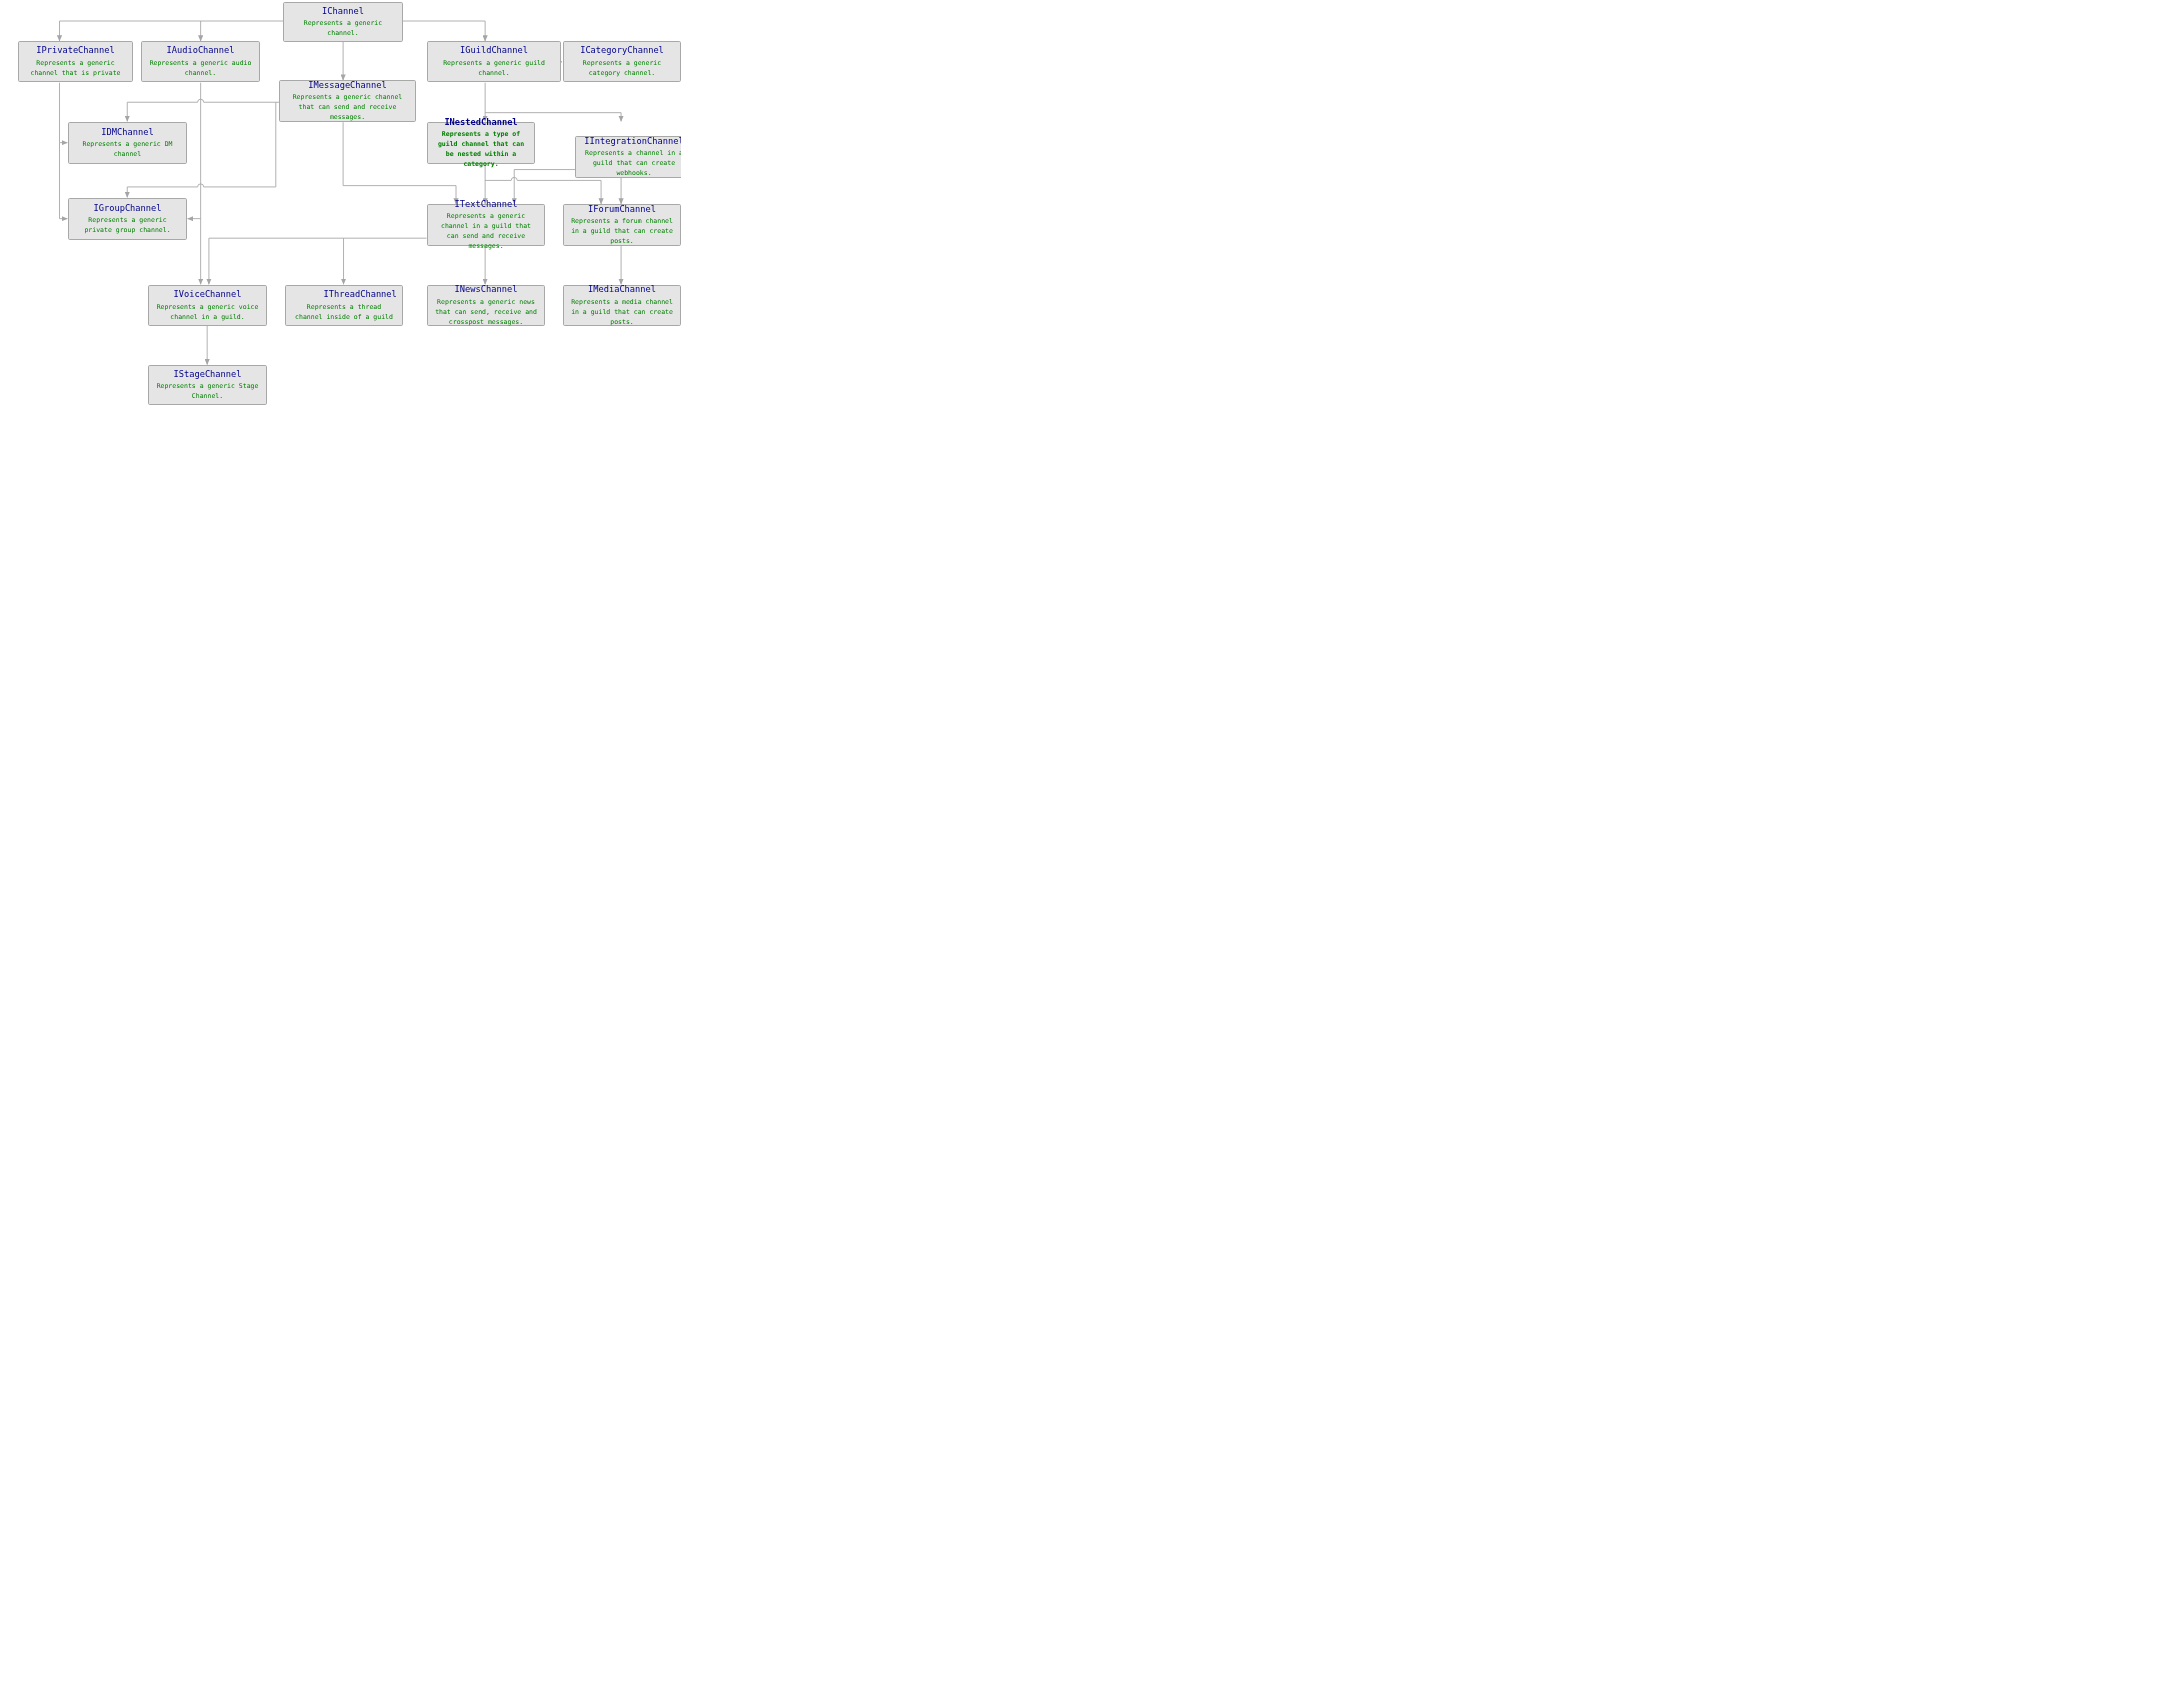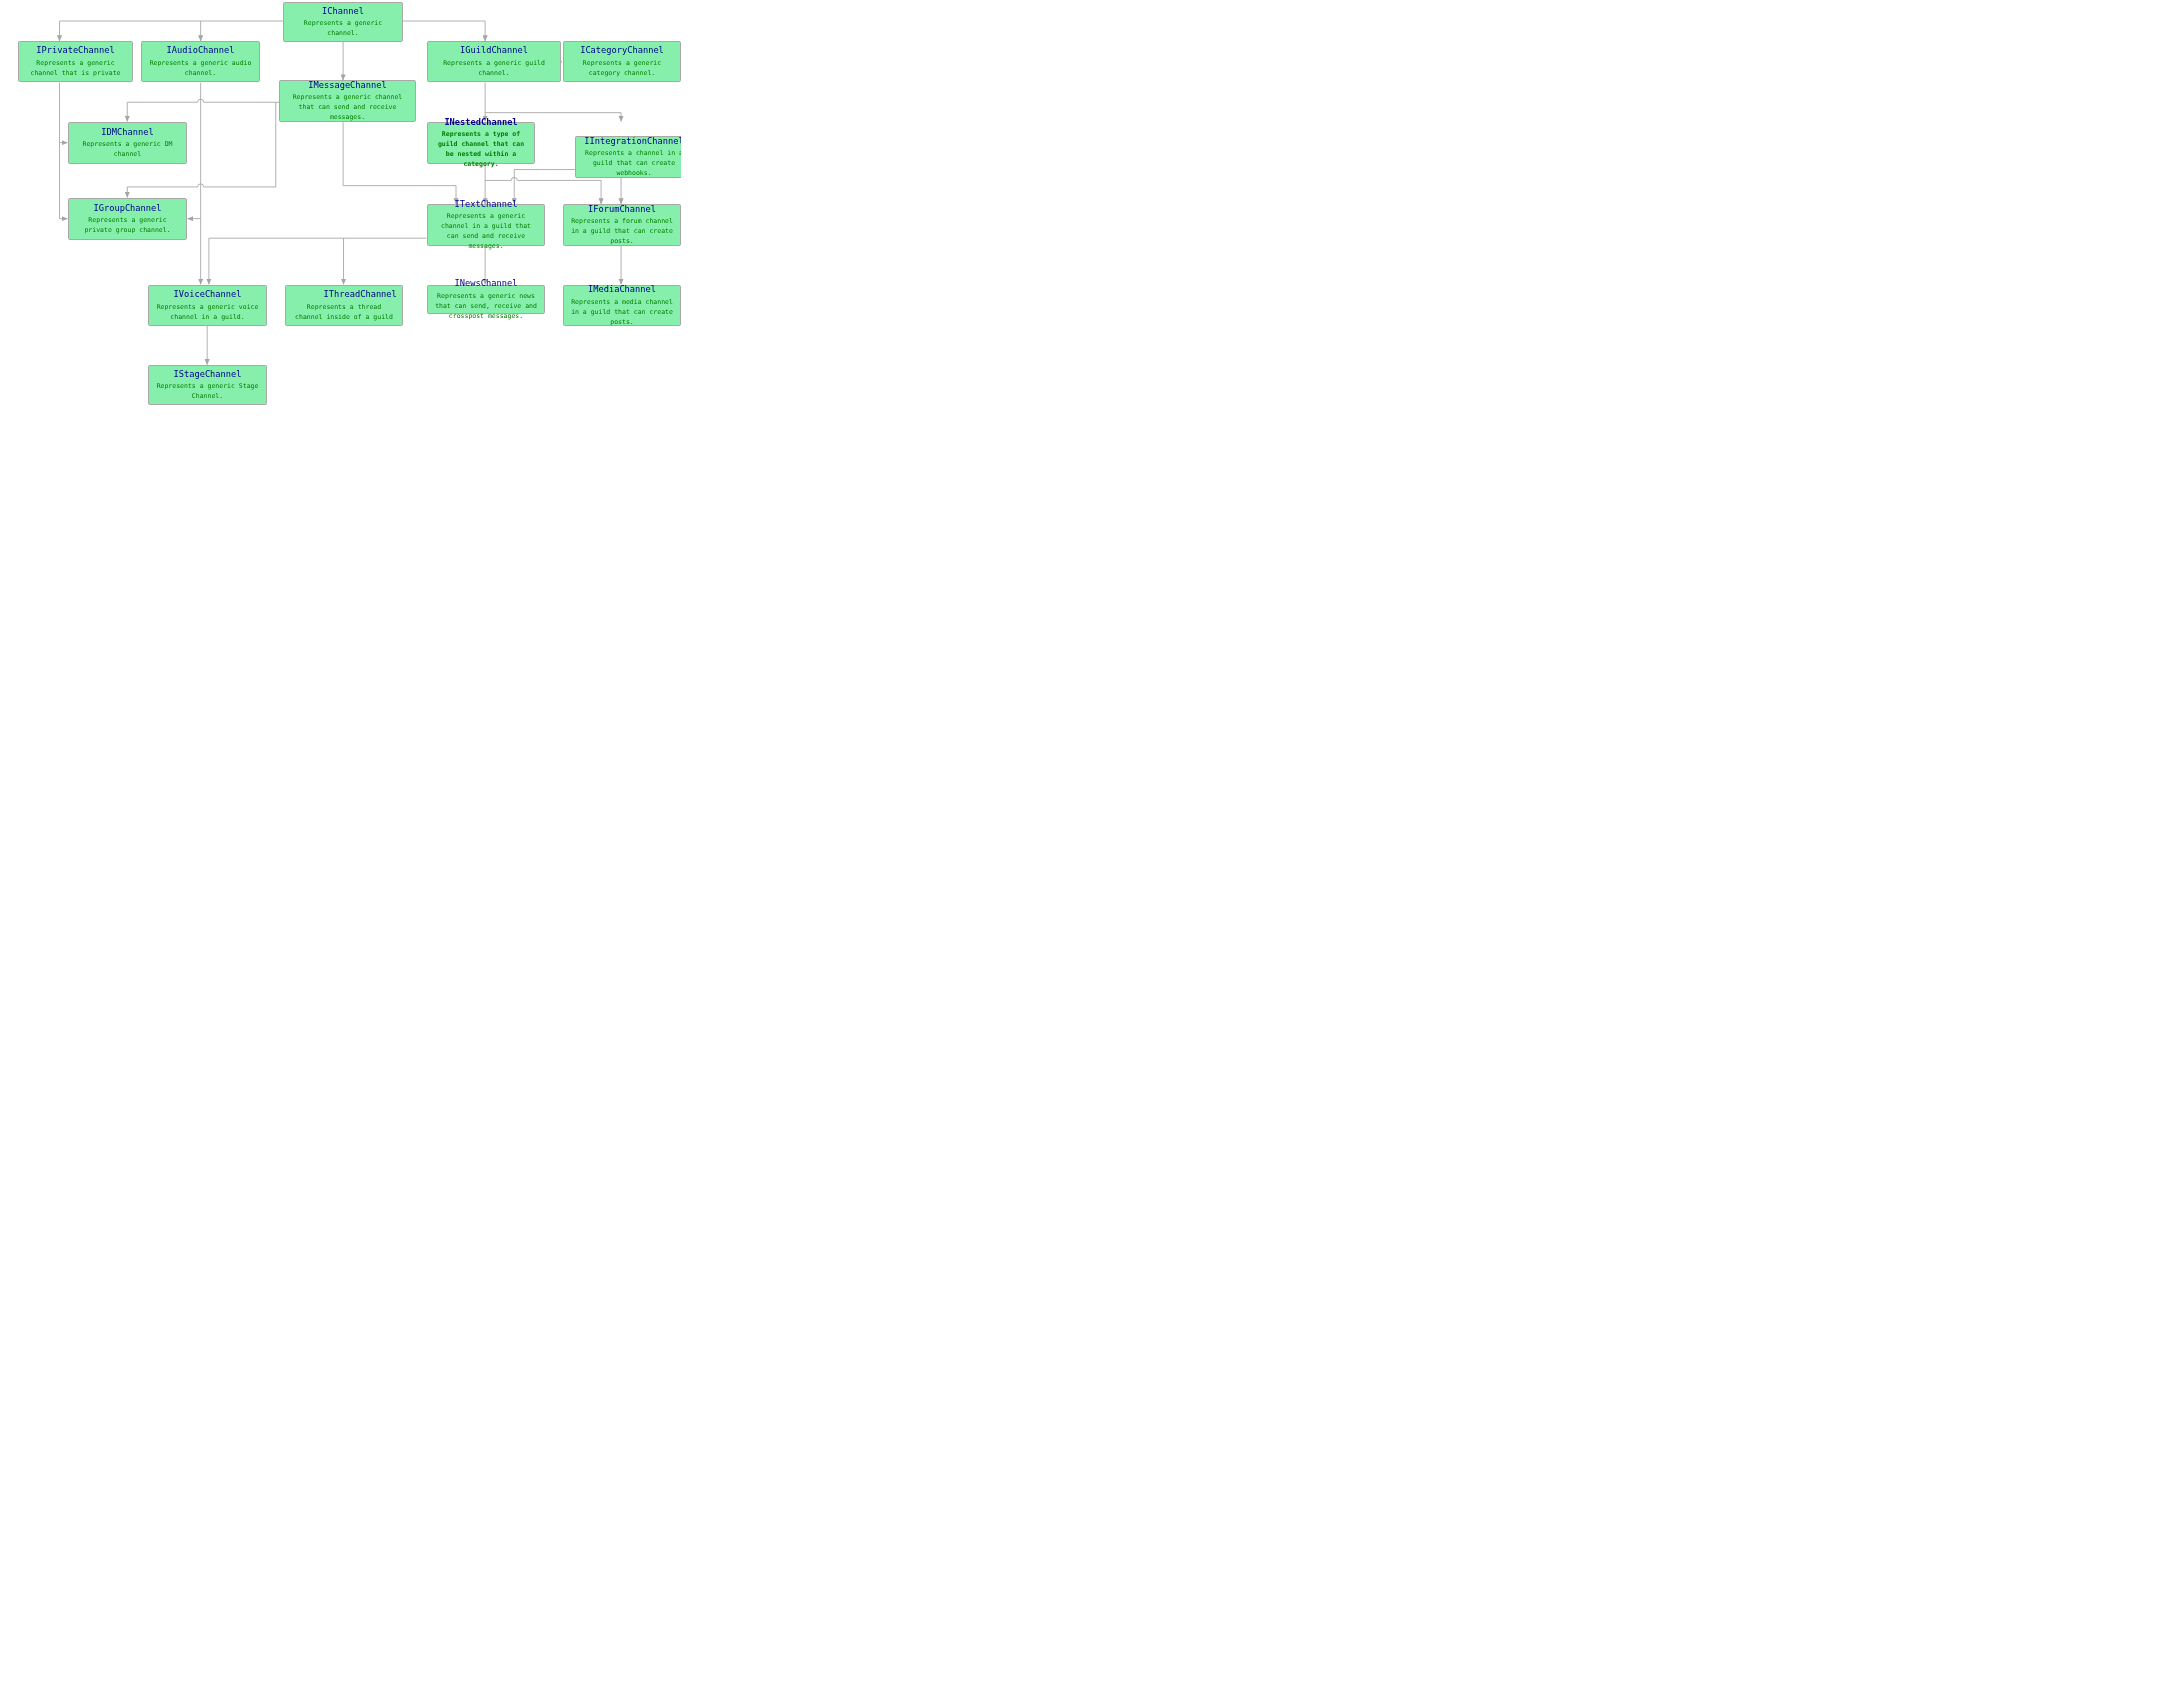--- a/index.html
+++ b/index.html
@@ -16,21 +16,21 @@
     overflow: hidden;
   }
   #connectors {
     position: absolute;
     left: 0; top: 0;
     width: 100%; height: 100%;
   }
   .node {
     position: absolute;
     box-sizing: border-box;
-    background: #86efac;
+    background: #e5e5e5;
     border: 1.3px solid #a8a8a8;
     border-radius: 1.7px;
     display: flex;
     flex-direction: column;
     justify-content: center;
     align-items: center;
     text-align: center;
     padding: 1.7px 5.2px;
   }
   .node-title {
@@ -137,21 +137,21 @@
     <div class="node-desc" style="color: rgb(0, 128, 0);">Represents a forum channel in a guild that can create posts.</div>
   </div>
       <div class="node" style="left: 148px; top: 285px; width: 119px; height: 41px; border-color: rgb(168, 168, 168);">
     <div class="node-title" style="color: rgb(0, 0, 139);">IVoiceChannel</div>
     <div class="node-desc" style="color: rgb(0, 128, 0);">Represents a generic voice channel in a guild.</div>
   </div>
       <div class="node" style="left: 285px; top: 285px; width: 118px; height: 41px; border-color: rgb(168, 168, 168); align-items: flex-end;">
     <div class="node-title" style="color: rgb(0, 0, 139);">IThreadChannel</div>
     <div class="node-desc" style="color: rgb(0, 128, 0);">Represents a thread channel inside of a guild</div>
   </div>
-      <div class="node" style="left: 427px; top: 285px; width: 118px; height: 29px; border-color: rgb(168, 168, 168);">
+      <div class="node" style="left: 427px; top: 285px; width: 118px; height: 41px; border-color: rgb(168, 168, 168);">
     <div class="node-title" style="color: rgb(0, 0, 139);">INewsChannel</div>
     <div class="node-desc" style="color: rgb(0, 128, 0);">Represents a generic news that can send, receive and crosspost messages.</div>
   </div>
       <div class="node" style="left: 563px; top: 285px; width: 118px; height: 41px; border-color: rgb(168, 168, 168);">
     <div class="node-title" style="color: rgb(0, 0, 139);">IMediaChannel</div>
     <div class="node-desc" style="color: rgb(0, 128, 0);">Represents a media channel in a guild that can create posts.</div>
   </div>
       <div class="node" style="left: 148px; top: 365px; width: 119px; height: 40px; border-color: rgb(168, 168, 168);">
     <div class="node-title" style="color: rgb(0, 0, 139);">IStageChannel</div>
     <div class="node-desc" style="color: rgb(0, 128, 0);">Represents a generic Stage Channel.</div>

